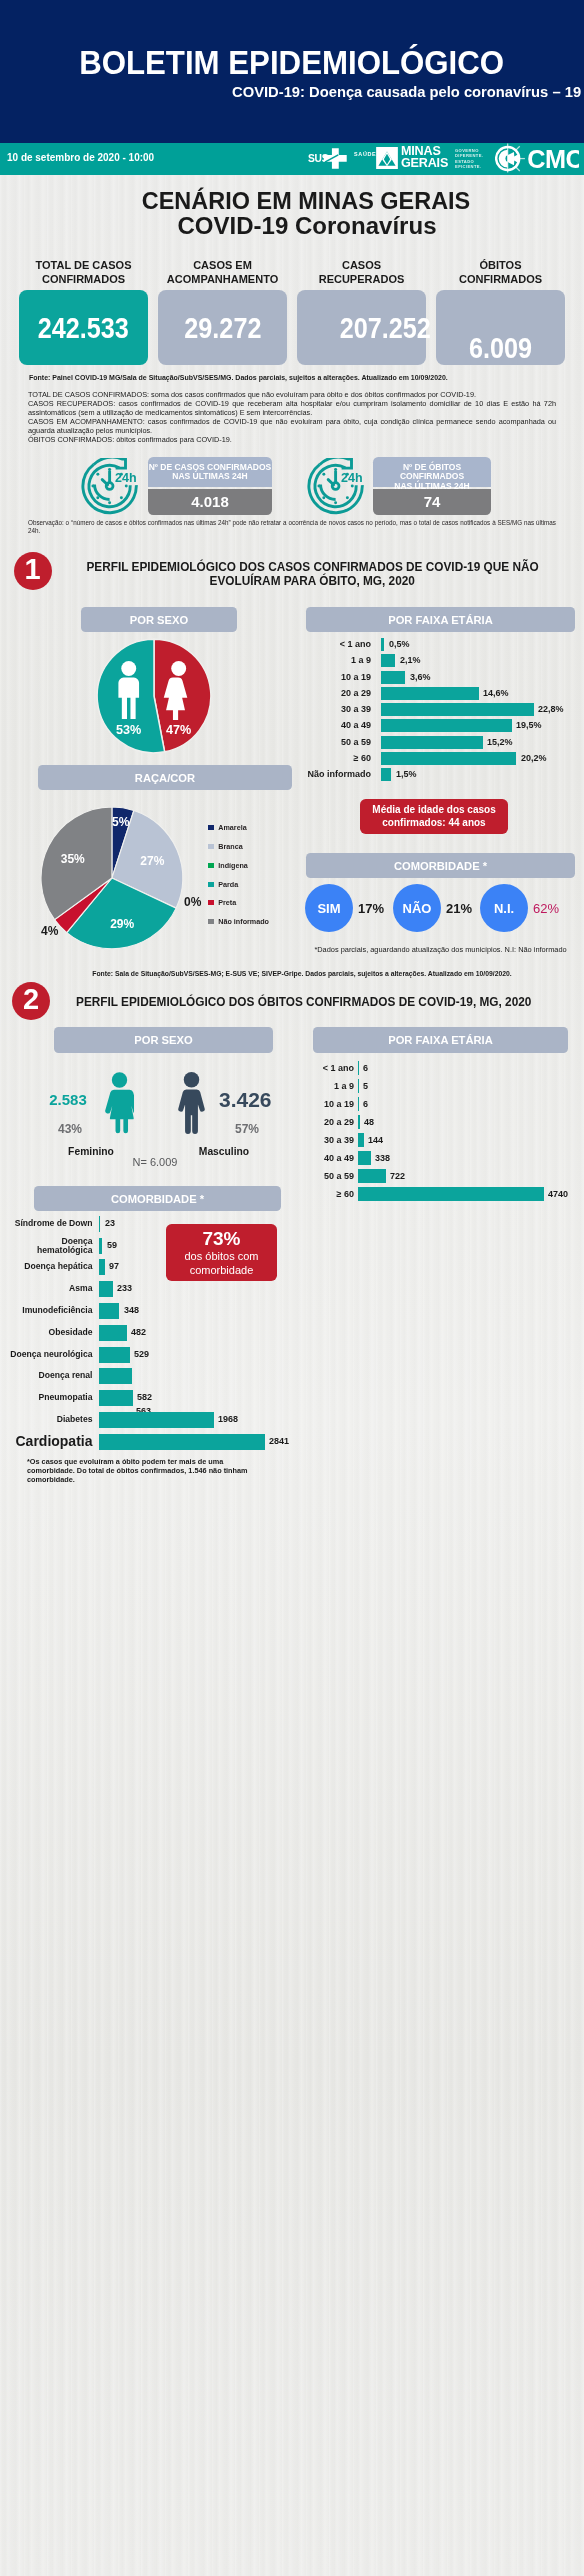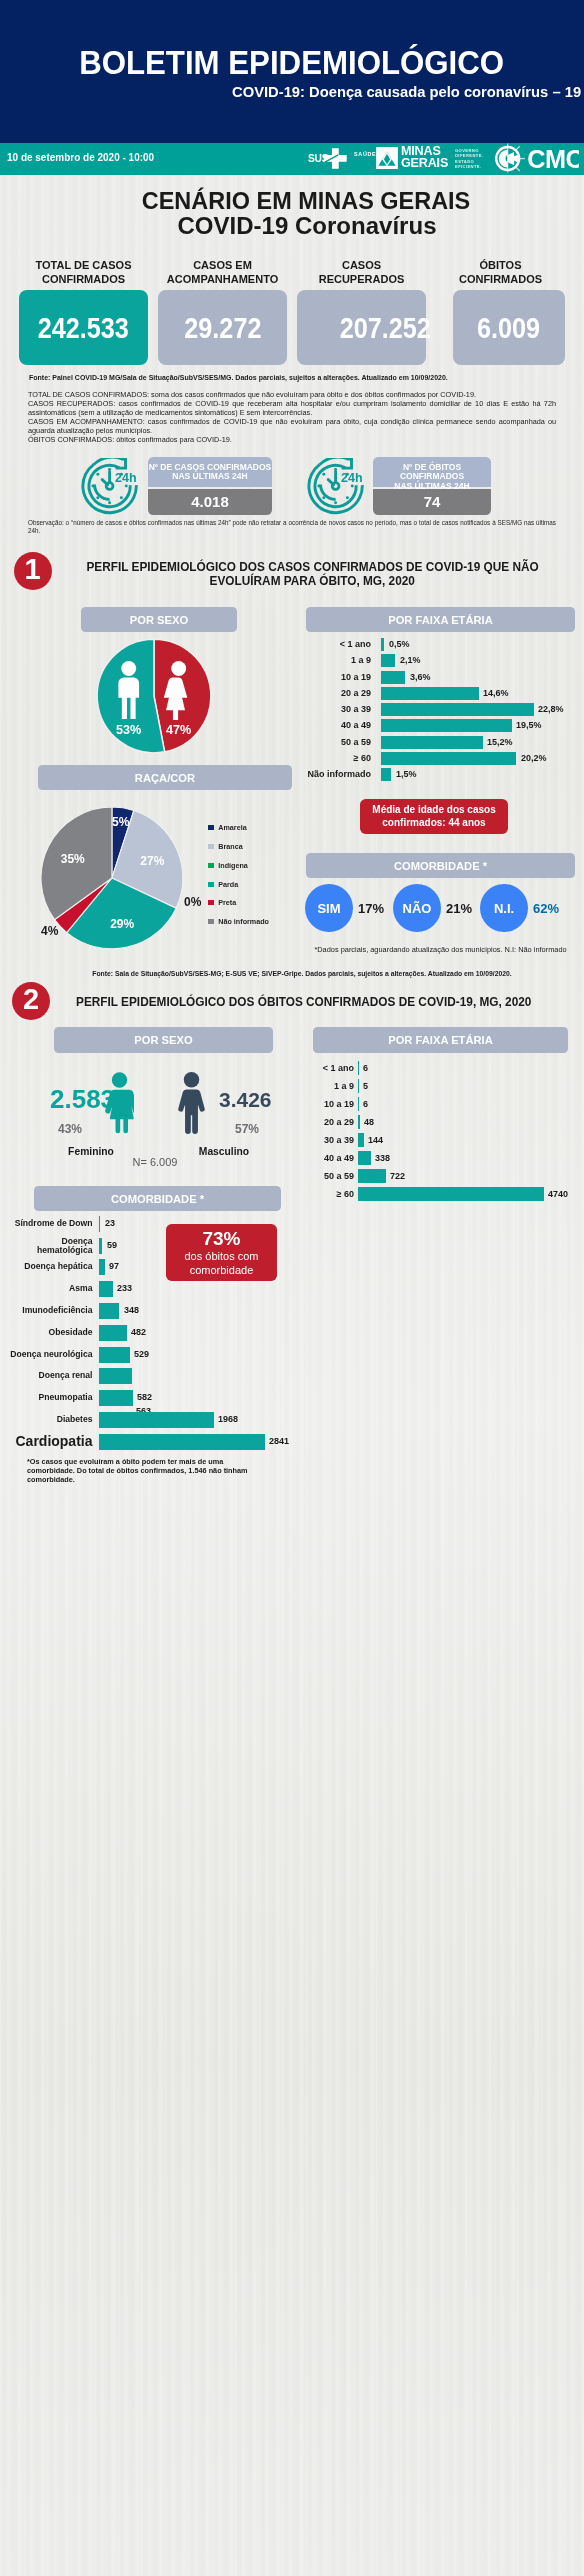--- a/index.html
+++ b/index.html
@@ -143,21 +143,21 @@
   </div>
 
 <div class="abs cardlabel" style="left:297px;top:258px;width:129px;white-space:pre-line;">CASOS
 RECUPERADOS</div>
 <div class="abs bigcard" style="left:297px;top:290px;width:129px;height:75px;background:#aab4c6;padding-left:48px;">
     <span>207.252</span>
   </div>
 
 <div class="abs cardlabel" style="left:436px;top:258px;width:129px;white-space:pre-line;">ÓBITOS
 CONFIRMADOS</div>
-<div class="abs bigcard" style="left:453px;top:290px;width:112px;height:75px;background:#aab4c6;">
+<div class="abs bigcard" style="left:436px;top:290px;width:129px;height:75px;background:#aab4c6;align-items:flex-end;">
     <span>6.009</span>
   </div>
 
 <div class="abs srcline" style="left:29px;top:374px;width:424px;text-align:left;white-space:nowrap;"><span class="sxl" style="transform:scaleX(1.029)">Fonte: Painel COVID-19 MG/Sala de Situação/SubVS/SES/MG. Dados parciais, sujeitos a alterações. Atualizado em 10/09/2020.</span></div>
 <div class="abs" style="left:28px;top:390px;width:528px;">
  <div class="bodytext">TOTAL DE  CASOS CONFIRMADOS: soma dos casos confirmados que não evoluíram para óbito e dos óbitos confirmados por COVID-19.</div>
  <div class="bodytext">CASOS  RECUPERADOS:  casos  confirmados  de  COVID-19  que  receberam  alta  hospitalar  e/ou  cumpriram  isolamento  domiciliar  de  10  dias  E  estão  há  72h assintomáticos (sem a utilização de medicamentos sintomáticos) E sem intercorrências.</div>
  <div class="bodytext">CASOS  EM  ACOMPANHAMENTO:  casos  confirmados  de  COVID-19  que  não  evoluíram  para  óbito,  cuja  condição  clínica  permanece  sendo  acompanhada  ou aguarda atualização pelos municípios.</div>
  <div class="bodytext">ÓBITOS CONFIRMADOS: óbitos confirmados para COVID-19.</div>
 </div>
@@ -342,21 +342,21 @@
     <span>SIM</span>
   </div>
 <div class="abs" style="left:358px;top:901px;font-size:13px;font-weight:700;color:#1a1a1a;">17%</div>
 <div class="abs redcircle" style="left:393px;top:884px;width:48px;height:48px;font-size:13px;">
     <span>NÃO</span>
   </div>
 <div class="abs" style="left:446px;top:901px;font-size:13px;font-weight:700;color:#1a1a1a;">21%</div>
 <div class="abs redcircle" style="left:480px;top:884px;width:48px;height:48px;font-size:13px;">
     <span>N.I.</span>
   </div>
-<div class="abs" style="left:533px;top:901px;font-size:13px;font-weight:700;color:#0369a1;">62%</div>
+<div class="abs" style="left:533px;top:901px;font-size:13px;font-weight:400;color:#be185d;">62%</div>
 <div class="abs" style="left:306px;top:945px;width:269px;text-align:center;font-size:7.4px;color:#1a1a1a;">*Dados parciais, aguardando atualização dos municípios. N.I:  Não informado</div>
 <div class="abs srcline" style="left:73px;top:970px;width:458px;text-align:center;white-space:nowrap;"><span>Fonte: Sala de Situação/SubVS/SES-MG; E-SUS VE; SIVEP-Gripe. Dados parciais, sujeitos a alterações. Atualizado em 10/09/2020.</span></div>
 <div class="abs numbadge" style="left:12px;top:982px;width:38px;height:38px;font-size:29px;">
     <span>2</span>
   </div>
 <div class="abs sectitle" style="left:76px;top:995px;width:458px;white-space:nowrap;text-align:left;"><span class="s" style="transform-origin:left center;">PERFIL EPIDEMIOLÓGICO DOS ÓBITOS CONFIRMADOS DE COVID-19, MG, 2020</span></div>
 <div class="abs pill" style="left:54px;top:1027px;width:219px;height:26px;font-size:11.2px;">
     <span>POR SEXO</span>
   </div>
 <div class="abs" style="left:105px;top:1072px;width:29px;height:62px;">
@@ -368,21 +368,21 @@
     </svg>
   </div>
 <div class="abs" style="left:178px;top:1072px;width:27px;height:62px;">
 <svg width="27" height="62" viewBox="0 0 47 108">
       <g fill="#37495c">
  <circle cx="23.5" cy="13.5" r="13.5"></circle>
  <path d="M23.5 30.5 h-9.2 a6.2 6.2 0 0 0 -5.9 4.4 L0.6 63.5 a4.4 4.4 0 0 0 8.5 2.5 l3.2 -9.6 v46.5 a5 5 0 0 0 10 0 v-27.5 h2.4 v27.5 a5 5 0 0 0 10 0 v-46.5 l3.2 9.6 a4.4 4.4 0 0 0 8.5 -2.5 l-7.8 -28.6 a6.2 6.2 0 0 0 -5.9 -4.4 z"></path>
 </g>
     </svg>
   </div>
-<div class="abs" style="left:42px;top:1089px;width:52px;text-align:center;font-size:26px;font-weight:700;color:#0ba49c;line-height:21px;margin-left:8px;">2.583</div>
+<div class="abs" style="left:42px;top:1089px;width:52px;text-align:center;font-size:15px;font-weight:700;color:#0ba49c;line-height:21px;">2.583</div>
 <div class="abs" style="left:44px;top:1123px;width:52px;text-align:center;font-size:12px;font-weight:600;color:#6d6e71;line-height:12px;">43%</div>
 <div class="abs" style="left:65px;top:1147px;width:52px;text-align:center;font-size:10.3px;font-weight:700;color:#1a1a1a;line-height:10.3px;">Feminino</div>
 <div class="abs" style="left:219px;top:1089px;width:52px;text-align:center;font-size:21px;font-weight:700;color:#37495c;line-height:21px;">3.426</div>
 <div class="abs" style="left:221px;top:1123px;width:52px;text-align:center;font-size:12px;font-weight:600;color:#6d6e71;line-height:12px;">57%</div>
 <div class="abs" style="left:198px;top:1147px;width:52px;text-align:center;font-size:10.3px;font-weight:700;color:#1a1a1a;line-height:10.3px;">Masculino</div>
 <div class="abs" style="left:129px;top:1157px;width:52px;text-align:center;font-size:11px;font-weight:400;color:#58595b;line-height:11px;">N= 6.009</div>
 <div class="abs pill" style="left:313px;top:1027px;width:255px;height:26px;font-size:11.2px;">
     <span>POR FAIXA ETÁRIA</span>
   </div>
 <div class="abs" style="left:313px;top:1061px;width:241px;height:14.3px;">

